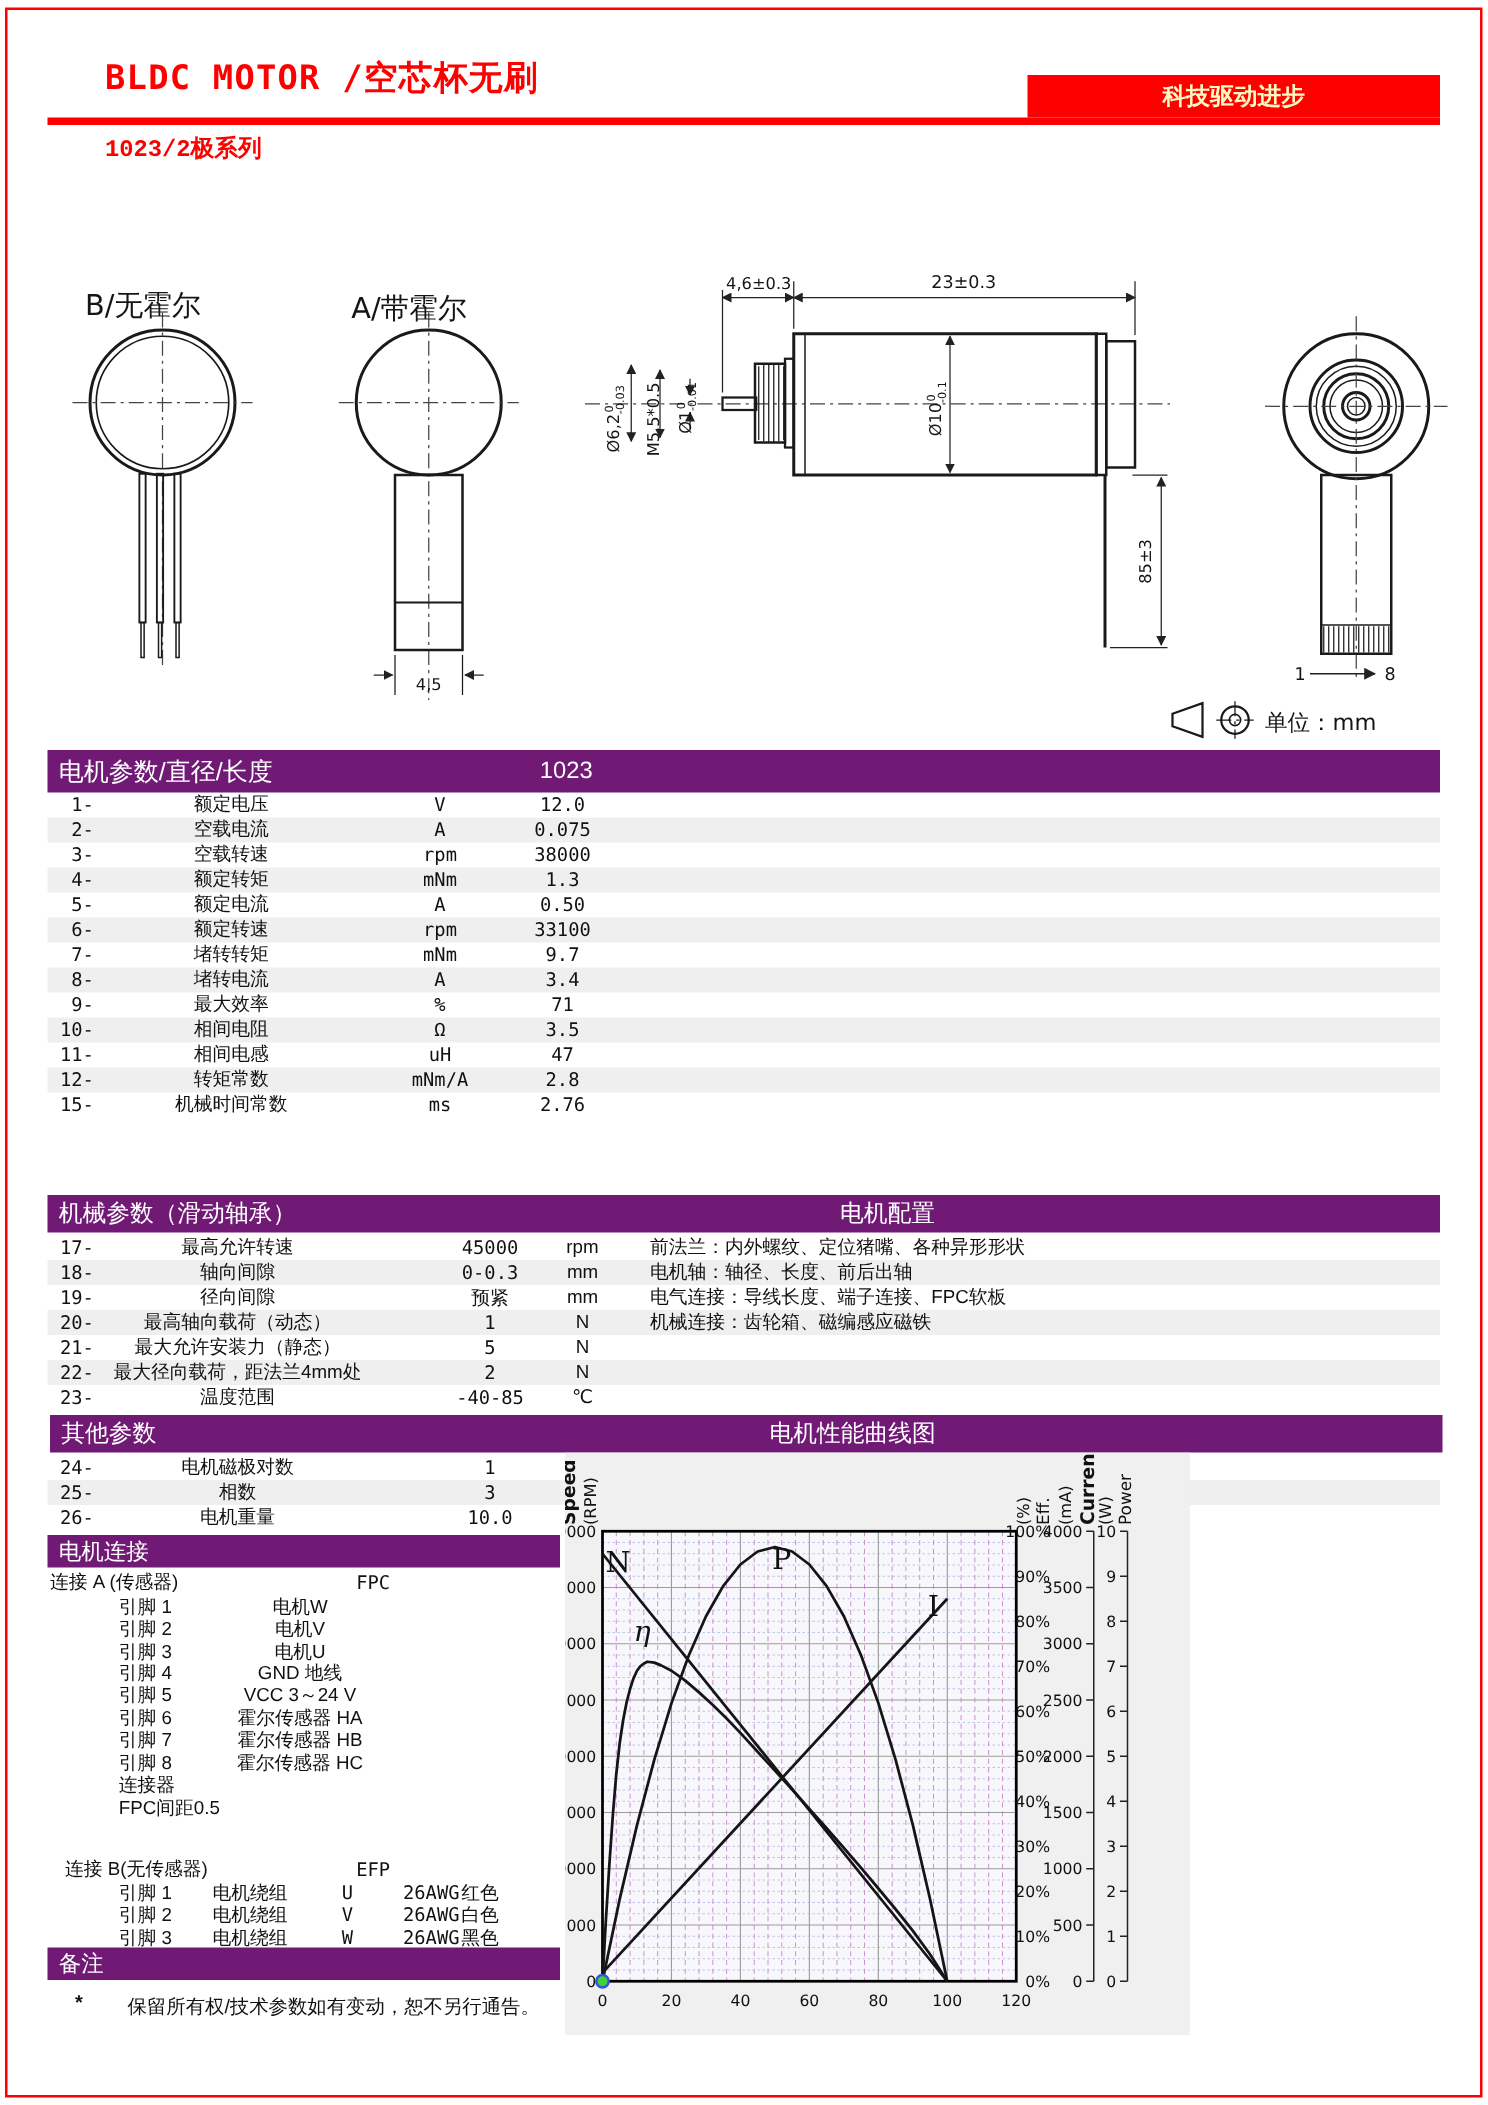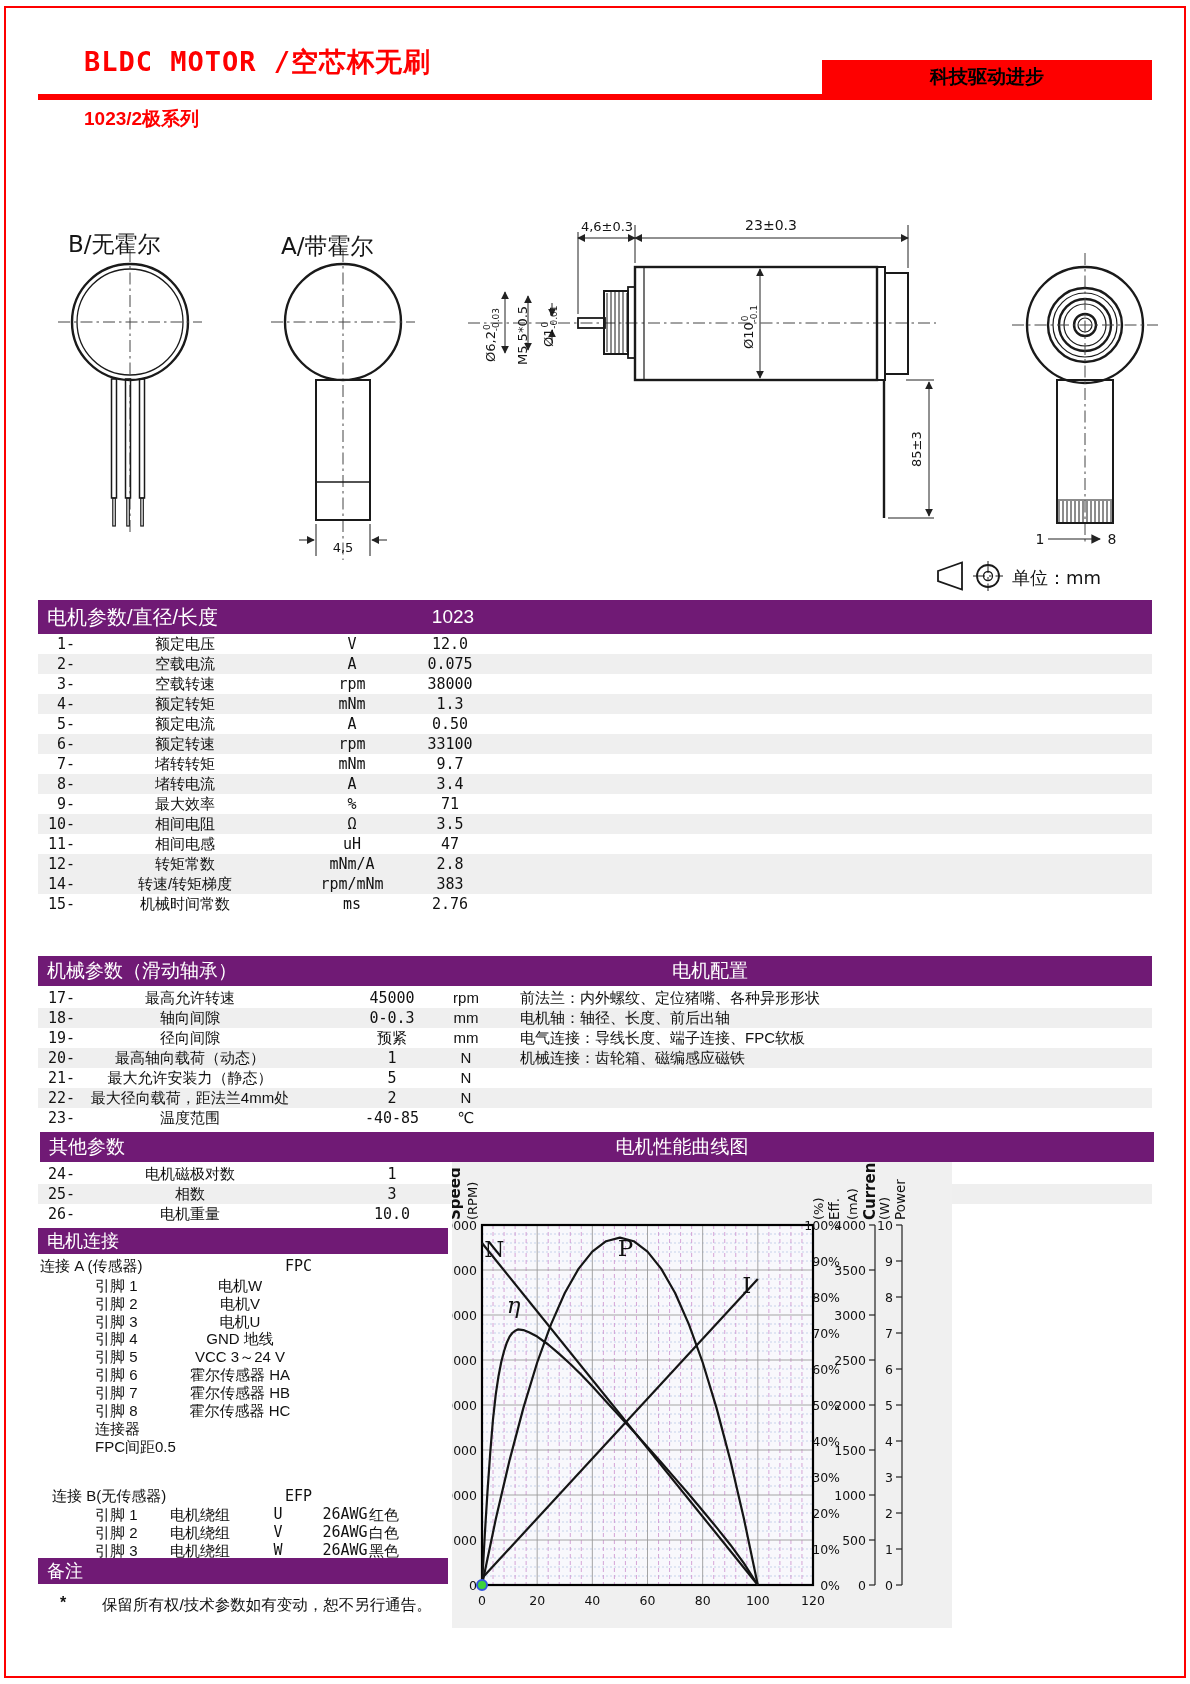--- a/index.html
+++ b/index.html
@@ -3,22 +3,22 @@
 <meta charset="utf-8">
 <style>
   html,body{margin:0;padding:0;width:1190px;height:1684px;overflow:hidden;background:#fff;
     font-family:"Liberation Sans","DejaVu Sans",sans-serif;color:#111;position:relative;}
   .frame{position:absolute;left:4px;top:6px;right:4px;bottom:6px;border:2px solid #fe0000;pointer-events:none;}
   .doc-title{position:absolute;left:84px;top:44px;font-family:"DejaVu Sans Mono","Liberation Mono",monospace;
     font-weight:bold;font-size:27px;color:#fe0000;letter-spacing:1px;}
   .red-rule{position:absolute;left:38px;top:94px;width:1114px;height:6px;background:#fe0000;}
   .slogan-box{position:absolute;left:822px;top:60px;width:330px;height:34px;background:#fe0000;}
   .slogan-box span{display:flex;width:100%;height:100%;align-items:center;justify-content:center;
-    color:#000000;font-weight:bold;font-size:19px;}
-  .series-title{position:absolute;left:84px;top:106px;font-family:Liberation Sans, sans-serif;
+    color:#fef9c3;font-weight:bold;font-size:19px;}
+  .series-title{position:absolute;left:84px;top:106px;font-family:Liberation Mono, monospace;
     font-weight:bold;font-size:19px;color:#fe0000;}
   .banner{position:absolute;background:#701a75;color:#fff;font-weight:normal;}
   .bl{position:absolute;left:9px;top:0;bottom:0;display:flex;align-items:center;font-size:19px;}
   .bc{position:absolute;top:0;bottom:0;display:flex;align-items:center;justify-content:center;font-size:19px;}
   .trows{position:absolute;left:38px;width:1114px;}
   .trow{position:relative;height:20px;font-size:15px;line-height:20px;}
   .trow.alt{background:#efefef;}
   .trow span{position:absolute;top:0;height:20px;white-space:nowrap;}
   .cno{left:0;width:37px;text-align:right;font-family:"DejaVu Sans Mono","Liberation Mono",monospace;}
   .t1 .cname{left:67px;width:160px;text-align:center;}
@@ -222,26 +222,20 @@
       <span class="cno">11-</span>
       <span class="cname">相间电感</span>
       <span class="cunit">uH</span>
       <span class="cval">47</span>
     </div>
     <div class="trow alt">
       <span class="cno">12-</span>
       <span class="cname">转矩常数</span>
       <span class="cunit">mNm/A</span>
       <span class="cval">2.8</span>
-    </div>
-    <div class="trow alt">
-      <span class="cno">14-</span>
-      <span class="cname">转速/转矩梯度</span>
-      <span class="cunit">rpm/mNm</span>
-      <span class="cval">383</span>
     </div>
     <div class="trow">
       <span class="cno">15-</span>
       <span class="cname">机械时间常数</span>
       <span class="cunit">ms</span>
       <span class="cval">2.76</span>
     </div>
   </div>
 
 <div class="banner" style="left:38px;top:956px;width:1114px;height:30px">

